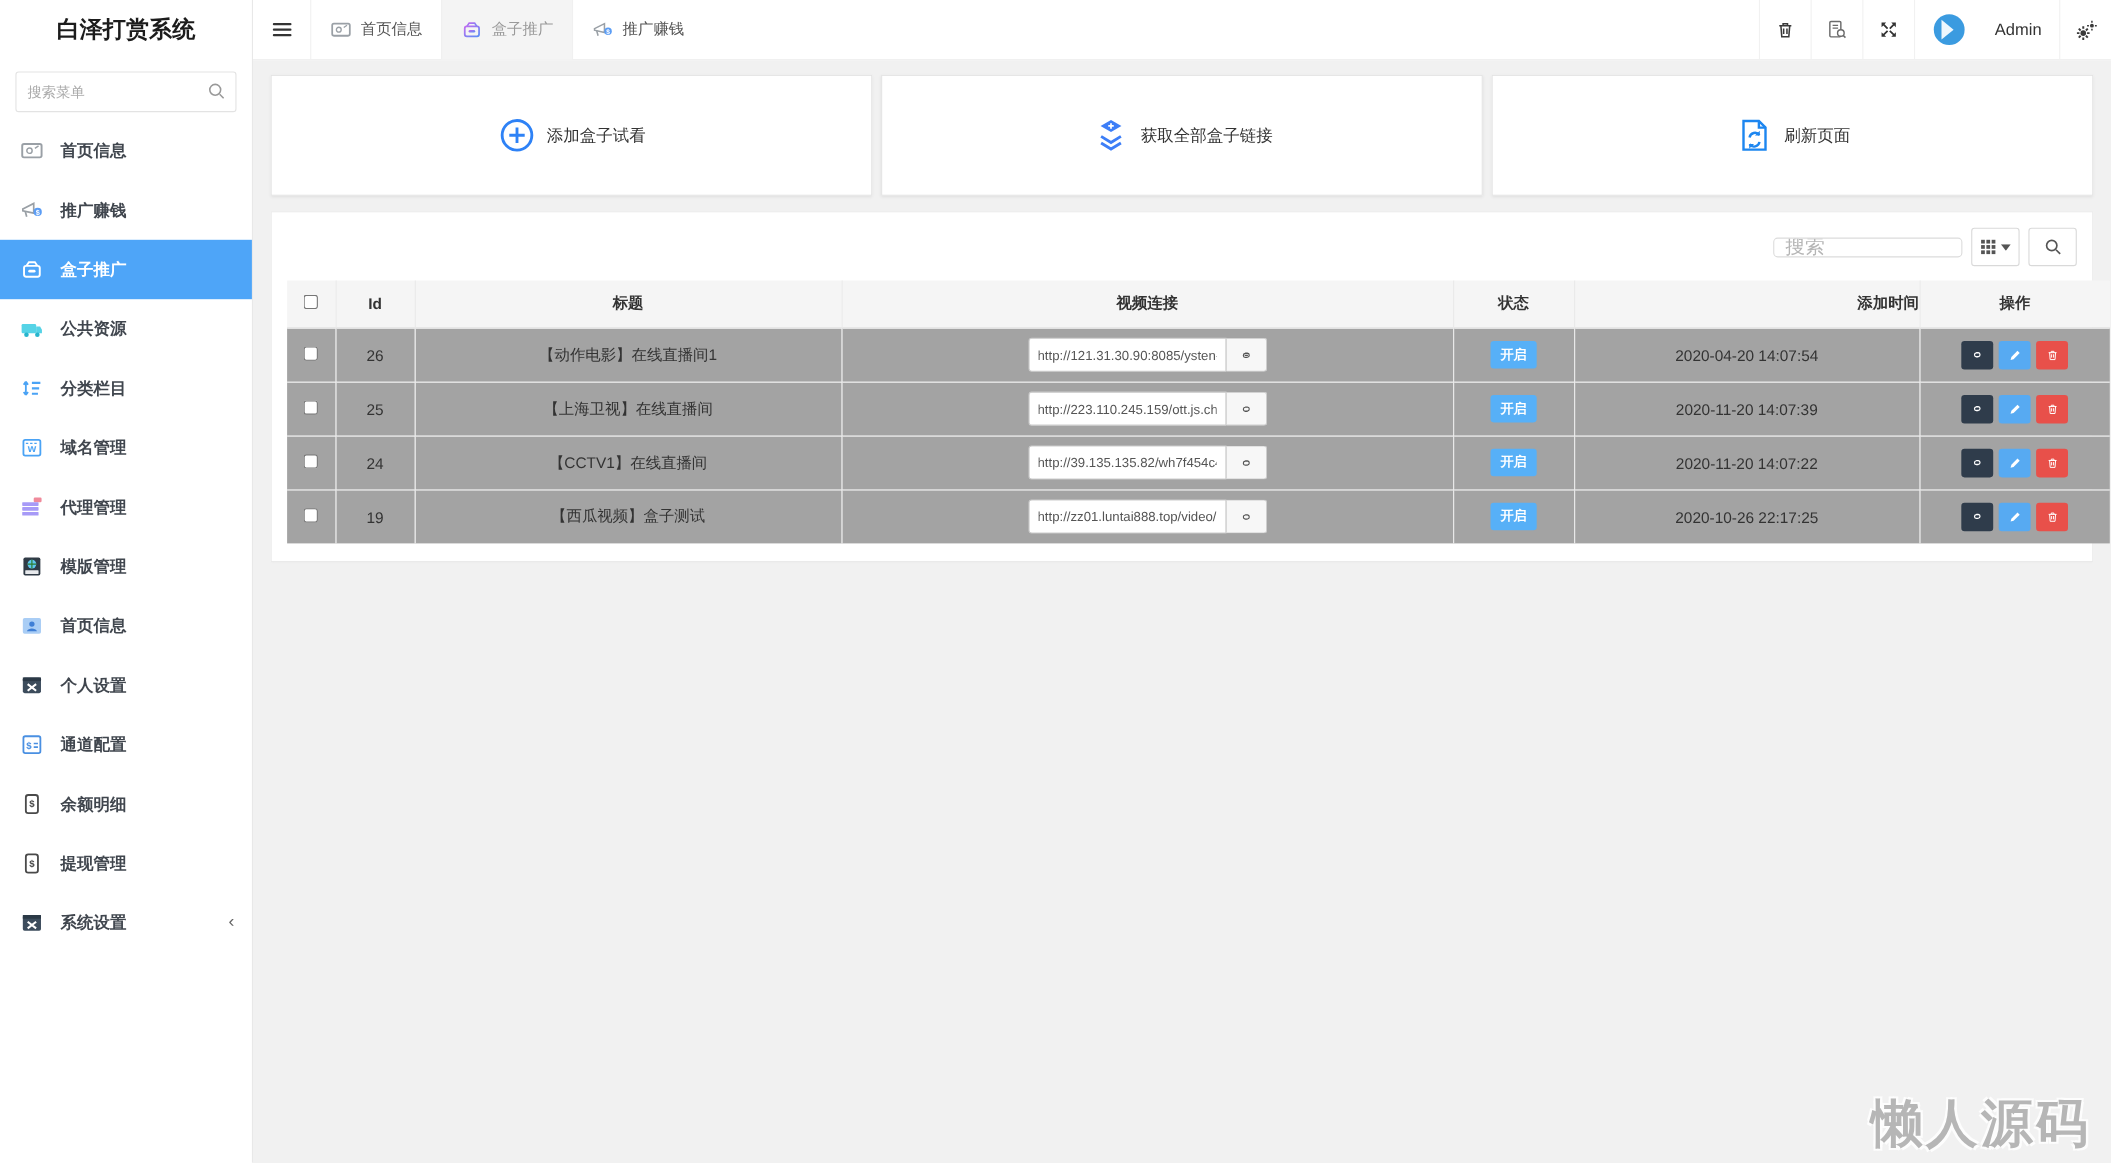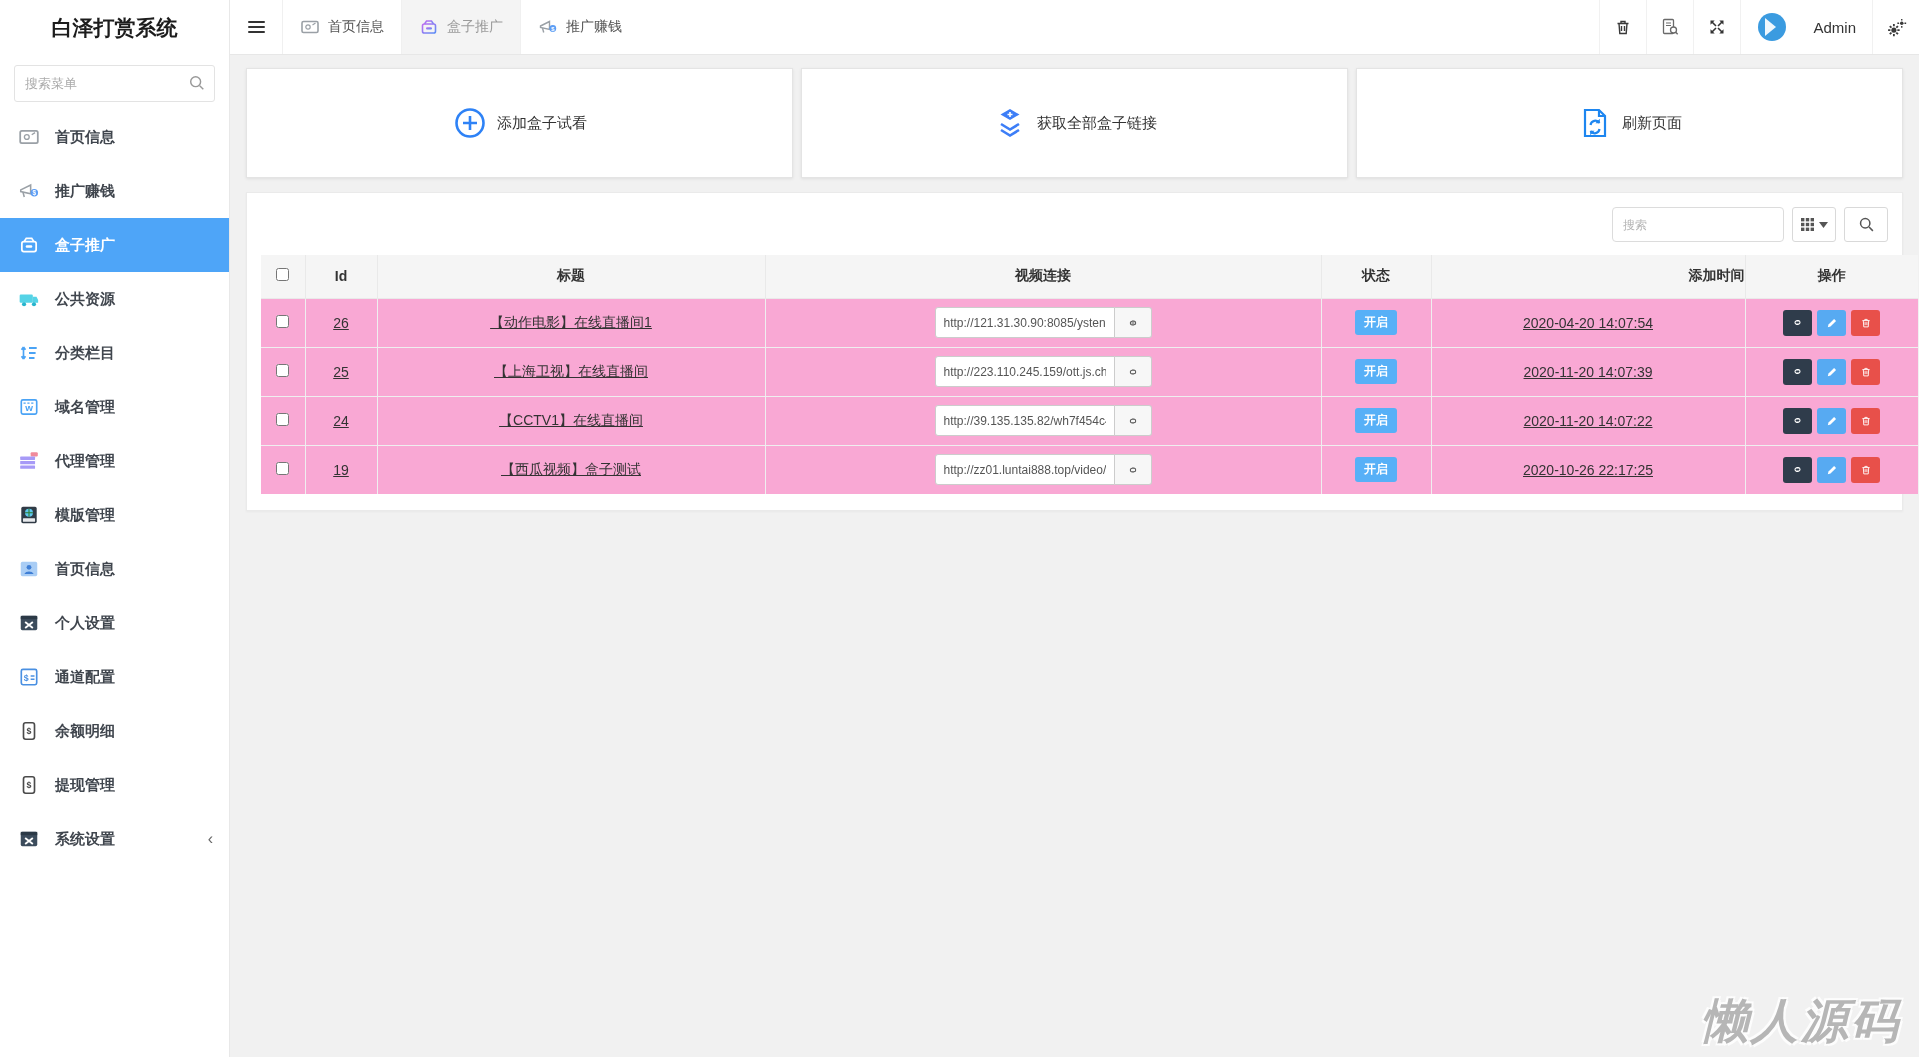--- a/index.html
+++ b/index.html
@@ -44,47 +44,47 @@
   .content { margin-left:230px; padding-top:55px; }
   .cards { display:flex; gap:8px; margin:13px 16px 14px; }
   .card { flex:1; height:110px; background:#fff; border:1px solid #e4e4e4;
           box-shadow:0 1px 3px rgba(0,0,0,.08); display:flex; align-items:center;
           justify-content:center; gap:9px; font-size:15px; color:#333; cursor:pointer; }
   .card svg { width:36px; height:36px; }
 
   .panel { margin:0 16px; background:#fff; border:1px solid #eaeaea; padding:14px 14px 16px;
            box-shadow:0 1px 2px rgba(0,0,0,.04); }
   .toolbar { display:flex; justify-content:flex-end; align-items:center; gap:8px; margin-bottom:13px; }
-  .toolbar input { width:172px; height:35px; border:1px solid #dcdcdc; border-radius:4px;
-                   padding:0 10px; font-size:12px; color:#ec4899; outline:none; }
+  .toolbar input { width:172px; height:18px; border:1px solid #dcdcdc; border-radius:4px;
+                   padding:0 10px; font-size:18px; color:#ec4899; outline:none; }
   .toolbar input::placeholder { color:#b5b5b5; }
   .tool-btn { height:35px; min-width:44px; background:#fff; border:1px solid #d9d9d9; border-radius:3px;
               display:flex; align-items:center; justify-content:center; gap:4px; cursor:pointer; }
 
   table { width:100%; border-collapse:collapse; border-style:hidden; font-size:14px; color:#333; table-layout:fixed; }
   th { background:#f5f5f5; font-weight:bold; height:43px; border:1px solid #e9e9e9; text-align:center; }
-  td { height:49px; text-align:center; border:1px solid #efefef; background:#f9a8d4;text-decoration:underline; }
+  td { height:49px; text-align:center; border:1px solid #efefef; background:#a3a3a3; }
   .col-check { width:44px; } .col-id { width:72px; } .col-title { width:388px; }
   .col-url { width:556px; } .col-status { width:110px; } .col-time { width:314px;text-align:right; } .col-op { width:173px; }
   input[type=checkbox] { width:13px; height:13px; cursor:pointer; }
 
   .url-group { display:inline-flex; vertical-align:middle; }
   .url-group input { width:180px; height:31px; border:1px solid #ccc; border-radius:3px 0 0 3px;
                      padding:0 8px; font-size:12px; color:#555; outline:none; background:#fff; }
   .link-btn { width:37px; height:31px; border:1px solid #ccc; border-left:none; border-radius:0 3px 3px 0;
               background:#f7f7f7; display:flex; align-items:center; justify-content:center; cursor:pointer; }
 
   .badge { display:inline-block; background:#57b0f7; color:#fff; font-size:12px;
            padding:4px 9px; border-radius:3px; font-weight:bold; }
   .ops { display:flex; justify-content:center; gap:5px; }
   .op { width:29px; height:26px; border-radius:3px; display:flex; align-items:center;
         justify-content:center; cursor:pointer; }
   .op-link { background:#2f3c4b; } .op-edit { background:#57aaf2; } .op-del { background:#e8504a; }
 
-  .watermark { position:fixed; right:18px; bottom:4px; font-size:47px; font-weight:bold; font-style:italic;
+  .watermark { position:fixed; right:18px; bottom:4px; font-size:47px; font-weight:bold; 
                color:#b6b6b6; letter-spacing:3px; z-index:9;
                text-shadow:-2px -2px 0 #fdfdfd, 2px -2px 0 #fdfdfd, -2px 2px 0 #fdfdfd, 2px 2px 0 #fdfdfd; }
 </style>
 </head>
 <body>
 
 <aside class="sidebar">
   <div class="logo">白泽打赏系统</div>
 
   <div class="side-search">

